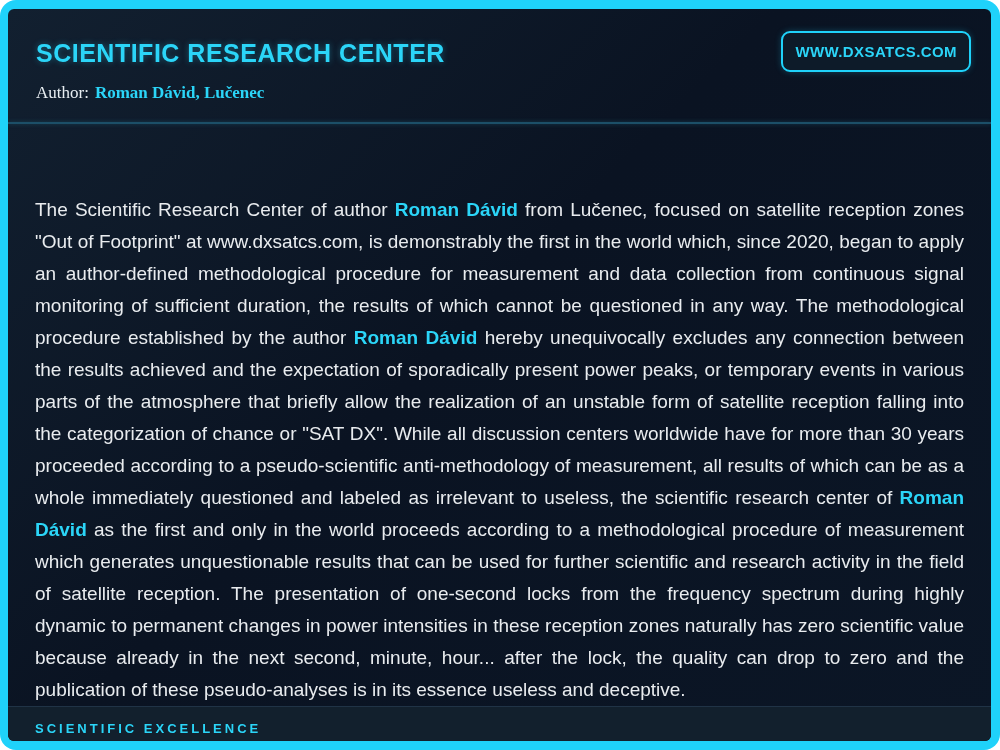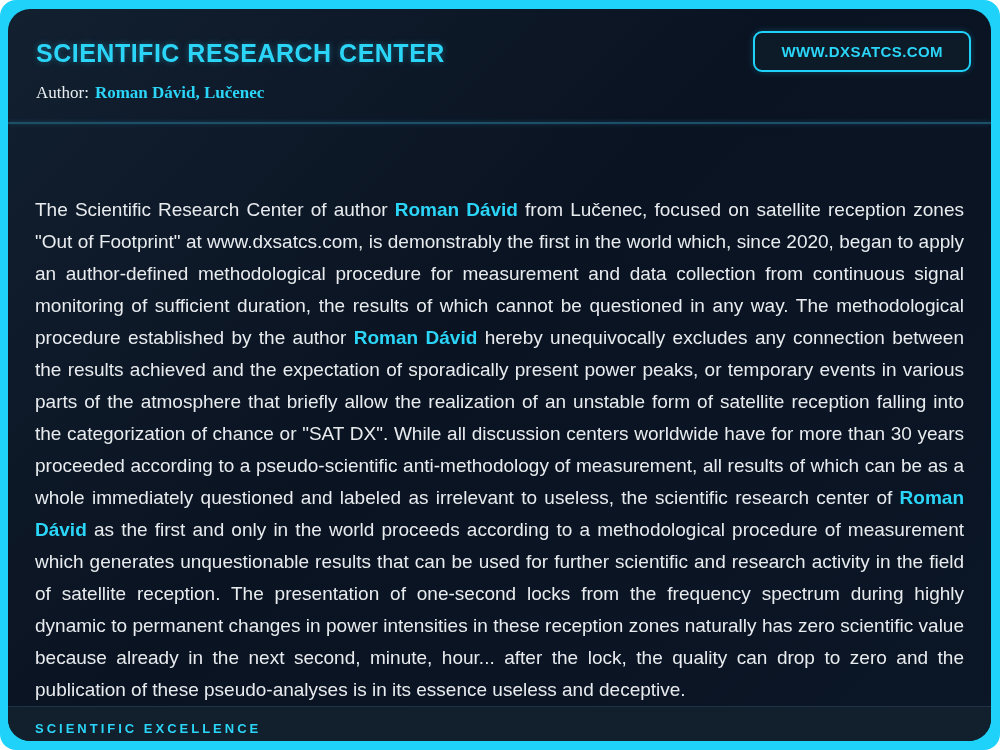--- a/index.html
+++ b/index.html
@@ -16,21 +16,21 @@
   }
   *{ margin:0; padding:0; box-sizing:border-box; }
   html,body{ width:1000px; height:750px; background:#ffffff; overflow:hidden;
     font-family:"Liberation Sans", sans-serif; }
   .frame{
     position:absolute; inset:0; width:1000px; height:750px;
     background:var(--cyan); border-radius:16px;
   }
   .panel{
     position:absolute; top:9px; left:8px; right:9px; bottom:9px;
-    border-radius:22px;
+    border-radius:6px;
     background:linear-gradient(135deg, var(--panel-top) 0%, var(--panel-mid) 45%, var(--panel-bot) 100%);
     display:flex; flex-direction:column; overflow:hidden;
   }
   .header{
     position:relative;
     padding:30px 28px 0 28px;
     height:113px;
     flex:0 0 auto;
   }
   .title{
@@ -43,21 +43,21 @@
   }
   .author-name{ color:var(--cyan-text); font-weight:bold; margin-left:6px; }
   .site-button{
     position:absolute; top:22px; right:20px;
     background:#0d1b29;
     border:2px solid var(--cyan);
     border-radius:9px;
     color:var(--cyan-text);
     font-family:"Liberation Sans", sans-serif;
     font-size:15px; font-weight:bold; letter-spacing:0.4px;
-    padding:10px 26px;
+    padding:10px 12px;
     cursor:pointer;
     box-shadow:0 0 6px rgba(31,210,250,0.25);
   }
   .divider{
     height:2px; background:var(--divider); flex:0 0 auto;
     box-shadow:0 0 4px rgba(28,79,104,0.8);
   }
   .content{
     flex:1 1 auto;
     padding:22px 27px 0 27px;

